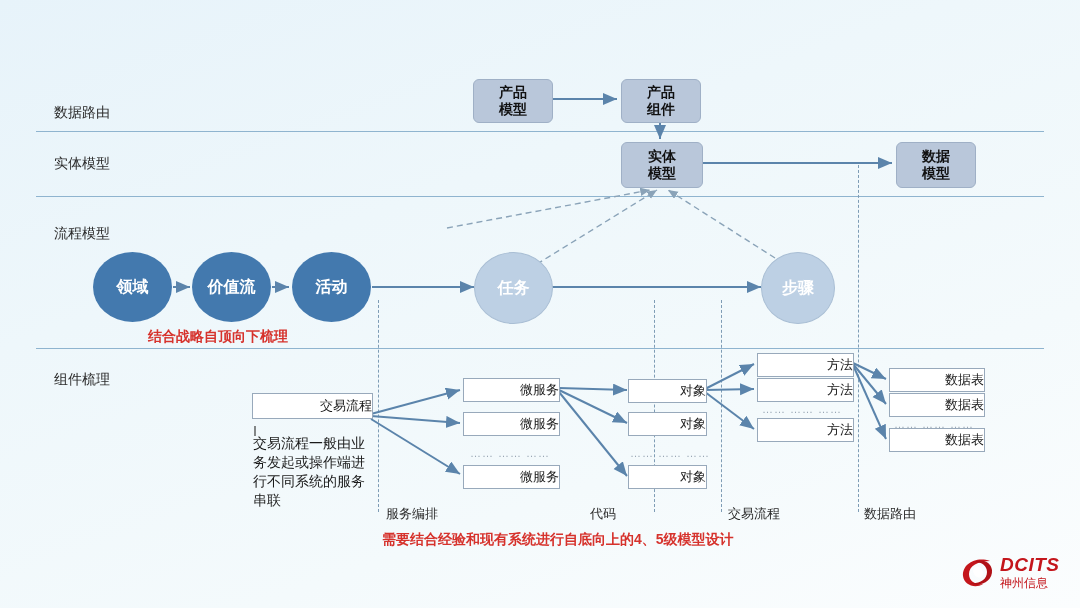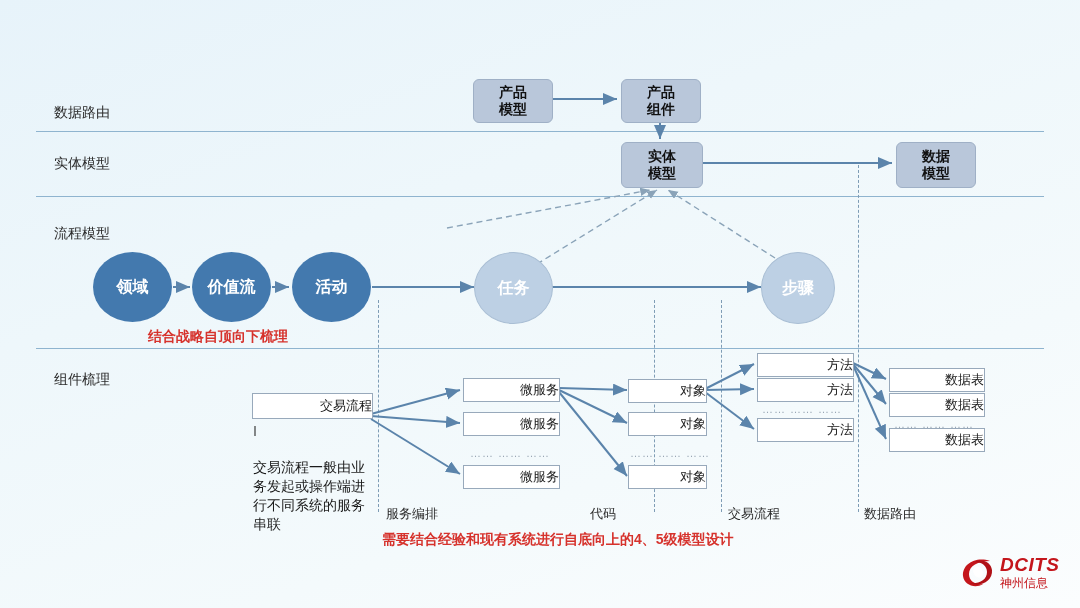--- a/index.html
+++ b/index.html
@@ -153,21 +153,21 @@
   </div>
   <div class="circ light" style="left:761px;top:252px;width:72px;height:70px;">
     <span>步骤</span>
   </div>
 
   <div class="note-red" style="left:148px;top:328px;">结合战略自顶向下梳理</div>
 
   <div class="wbox" style="left:252px;top:393px;width:119px;height:24px;">
     <span>交易流程</span>
   </div>
-  <div class="desc" style="left:253px;top:434px;margin-top:24px;">交易流程一般由业务发起或操作端进行不同系统的服务串联</div>
+  <div class="desc" style="left:253px;top:434px;">交易流程一般由业务发起或操作端进行不同系统的服务串联</div>
 
   <div class="wbox" style="left:463px;top:378px;width:95px;height:22px;">
     <span>微服务</span>
   </div>
   <div class="wbox" style="left:463px;top:412px;width:95px;height:22px;">
     <span>微服务</span>
   </div>
   <div class="dots" style="left:470px;top:447px;">…… …… ……</div>
   <div class="wbox" style="left:463px;top:465px;width:95px;height:22px;">
     <span>微服务</span>

